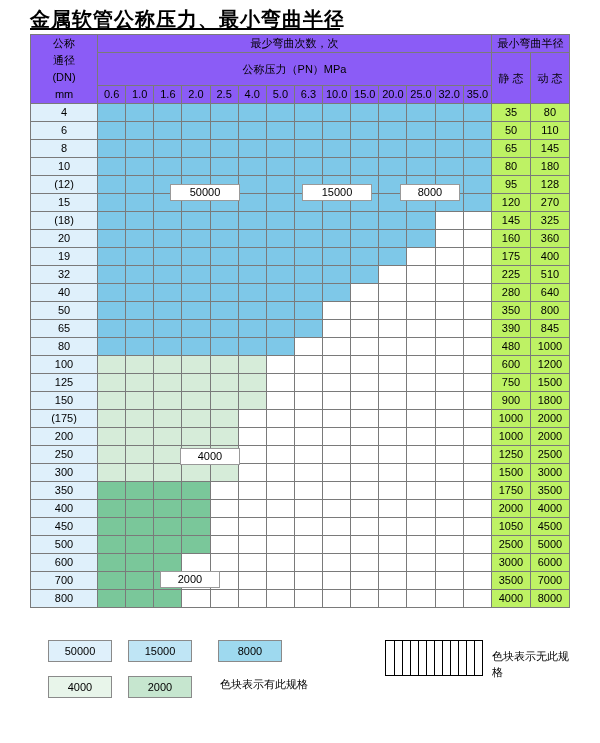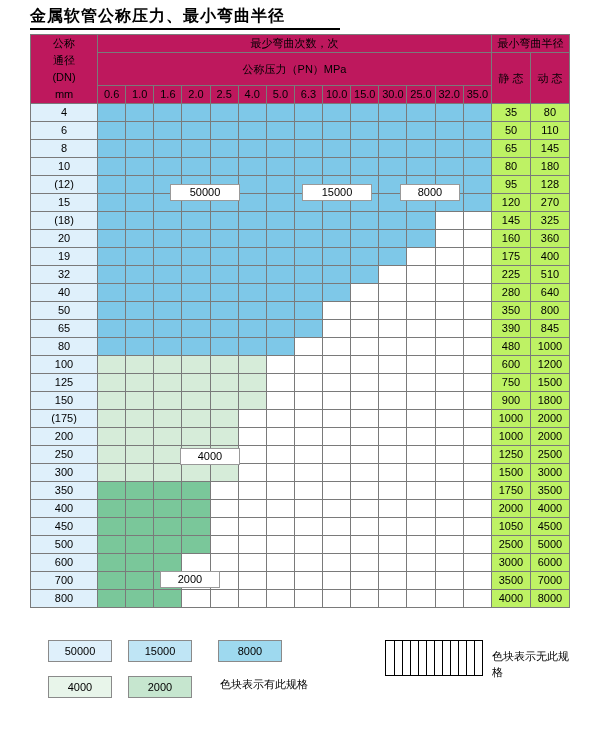--- a/index.html
+++ b/index.html
@@ -8,21 +8,21 @@
     background:#ffffff;
     font-family:"Liberation Sans","DejaVu Sans",sans-serif;
     font-size:11px;
     color:#000;
     position:relative;
     overflow:hidden;
   }
   #title{
     position:absolute;left:30px;top:6px;
     font-family:"Liberation Serif","DejaVu Serif",serif;
-    font-size:16px;font-weight:bold;letter-spacing:1px;text-align:right;
+    font-size:20px;font-weight:bold;letter-spacing:1px;text-align:right;
   }
   #title-rule{
     position:absolute;left:30px;top:28px;width:310px;height:2px;background:#000;
   }
   #table-wrap{
     position:absolute;left:30px;top:34px;
     width:540px;
   }
   table.main{
     border-collapse:collapse;
@@ -34,21 +34,21 @@
     padding:0;
     text-align:center;
     vertical-align:middle;
     font-size:11px;
     font-weight:normal;
     height:17px;
     line-height:17px;
     overflow:hidden;
     white-space:nowrap;
   }
-  .hdr{background:#be185d;}
+  .hdr{background:#8b5cf6;}
   .hdr-tall{height:25px;line-height:25px;}
   .dn-cell{background:#dff0fb;font-size:11px;}
   .rad-cell{background:#bef264;}
   .cell-blue{background:#7ec8e8;}
   .cell-green{background:#7ac79a;}
   .cell-lgreen{background:#d6ecd9;}
   .cell-empty{background:#ffffff;}
   .col-p{width:26px;}
   .col-dn{width:62px;}
   .col-r{width:36px;}
@@ -136,21 +136,21 @@
           <td class="hdr">0.6</td>
           <td class="hdr">1.0</td>
           <td class="hdr">1.6</td>
           <td class="hdr">2.0</td>
           <td class="hdr">2.5</td>
           <td class="hdr">4.0</td>
           <td class="hdr">5.0</td>
           <td class="hdr">6.3</td>
           <td class="hdr">10.0</td>
           <td class="hdr">15.0</td>
-          <td class="hdr">30.0</td>
+          <td class="hdr">20.0</td>
           <td class="hdr">25.0</td>
           <td class="hdr">32.0</td>
           <td class="hdr">35.0</td>
         </tr>
     </thead>
     <tbody id="tbody">
         <tr>
           <td class="dn-cell">4</td>
           <td class="cell-blue"></td>
           <td class="cell-blue"></td>

